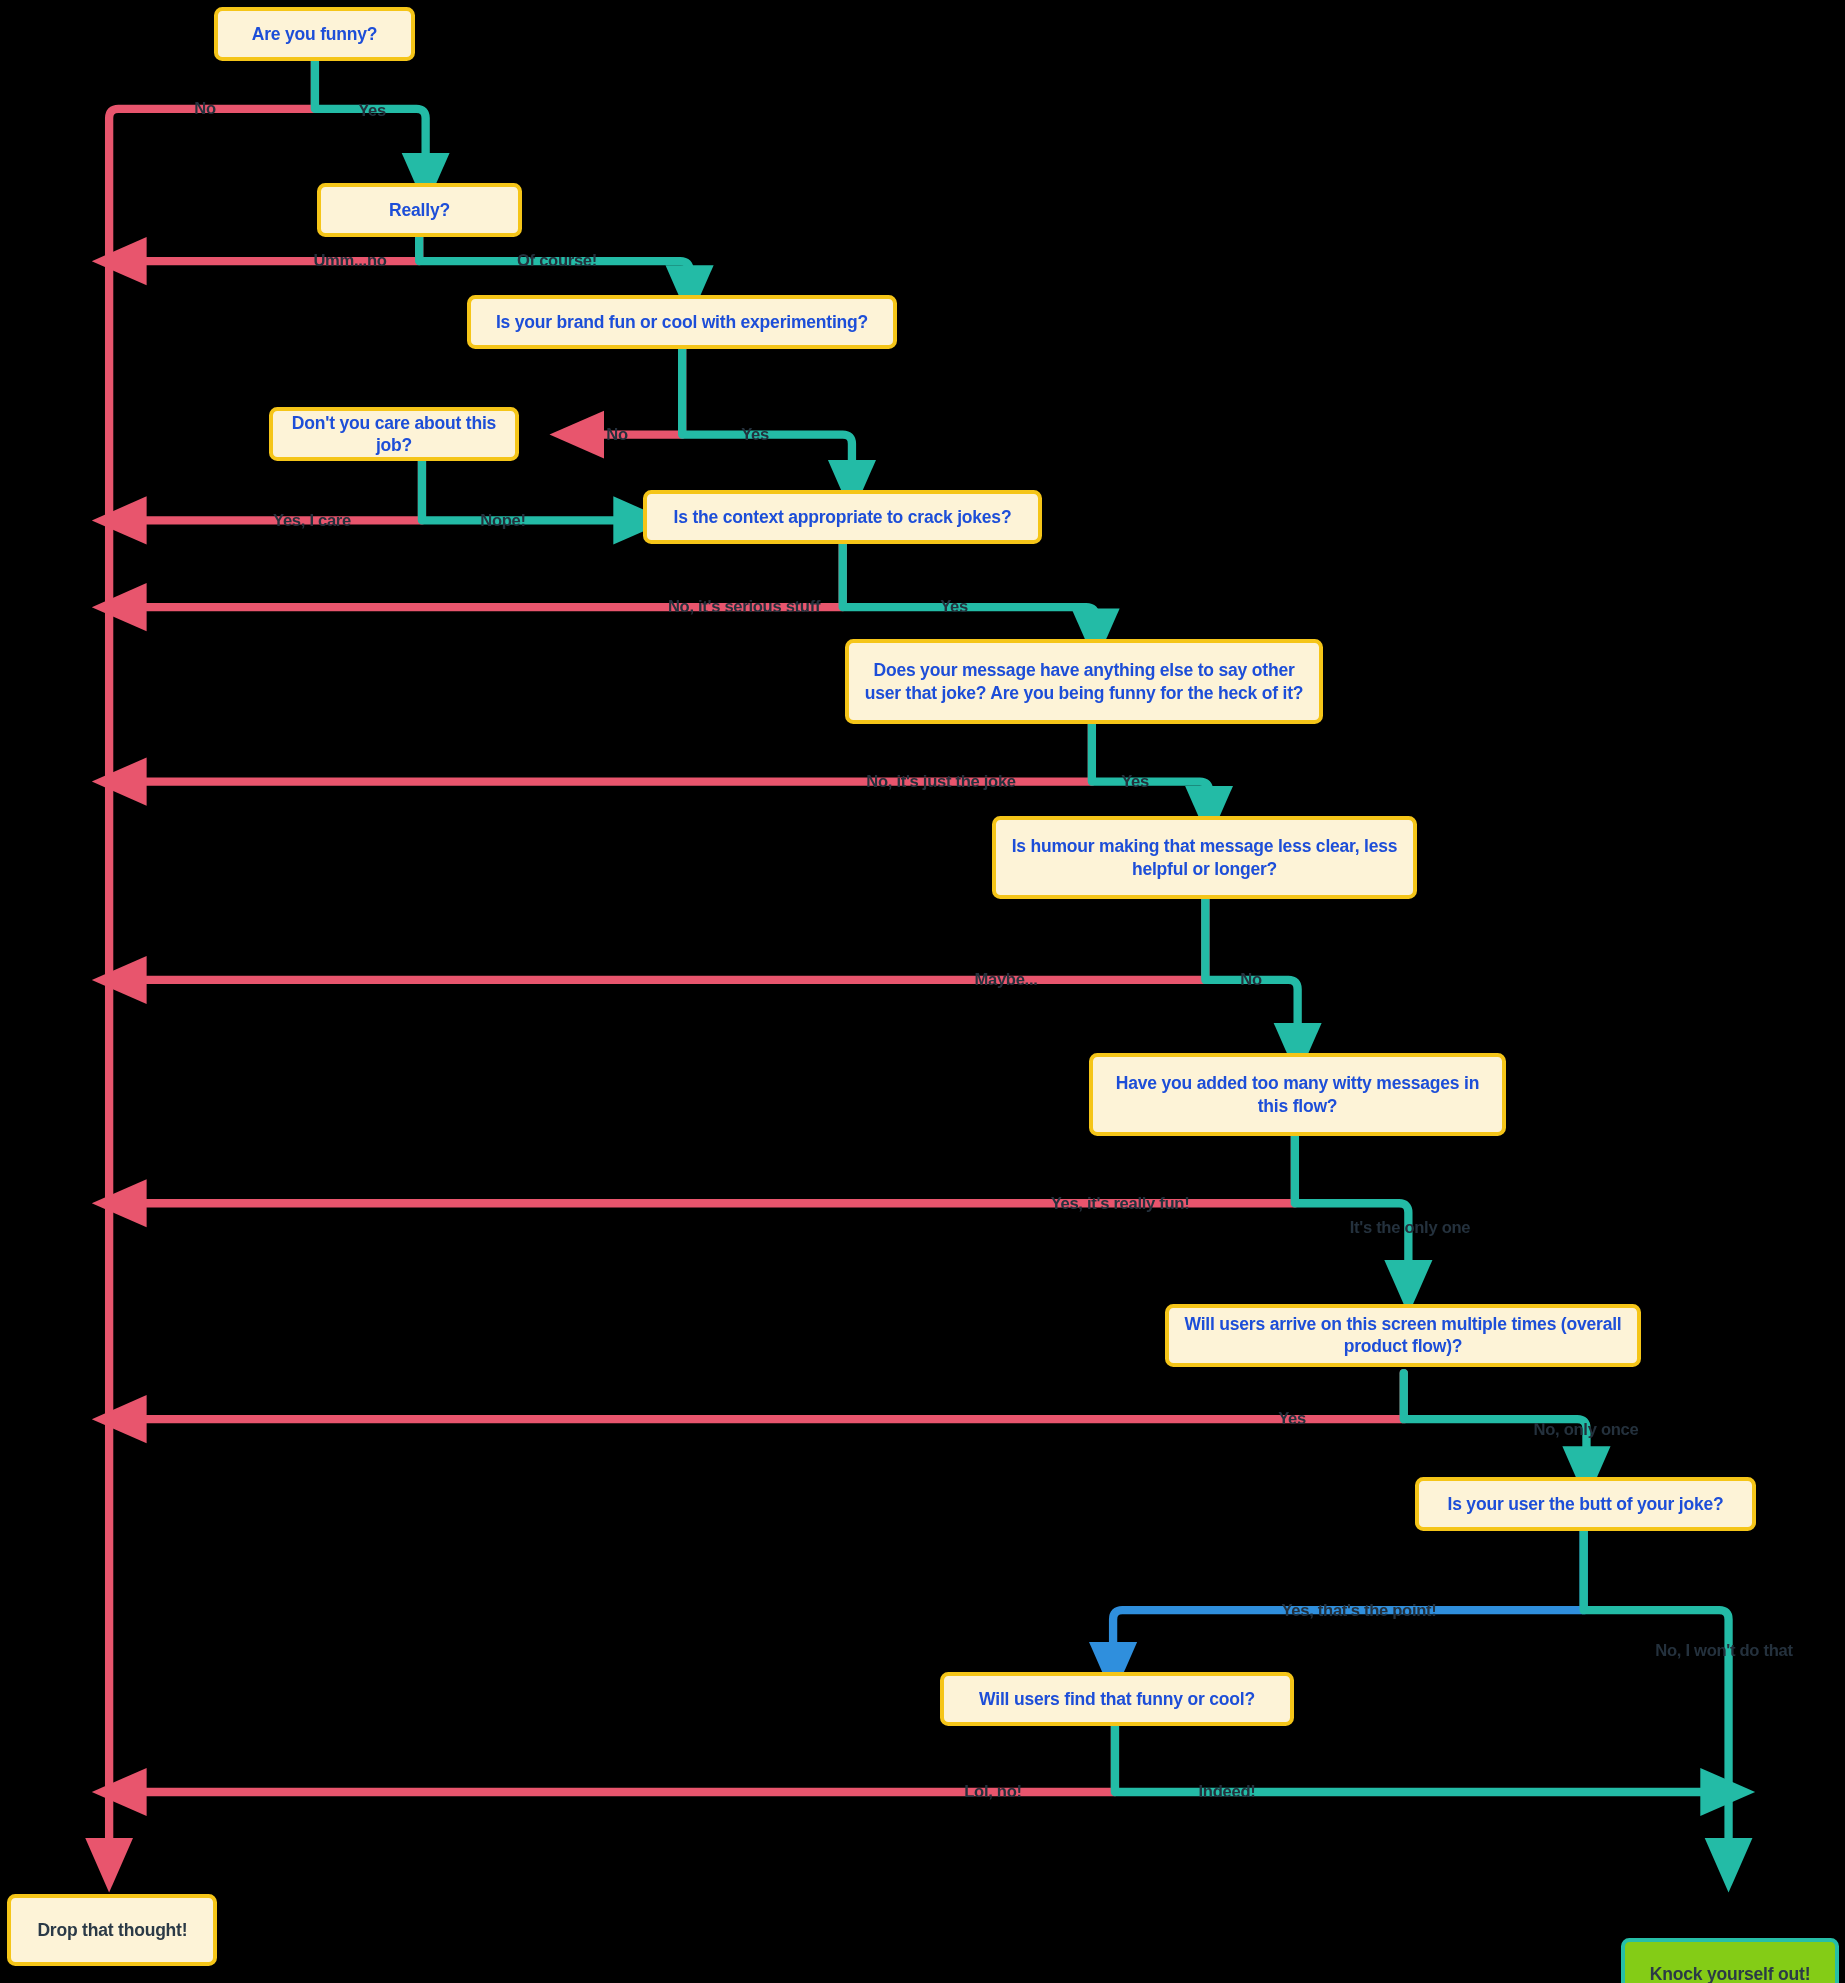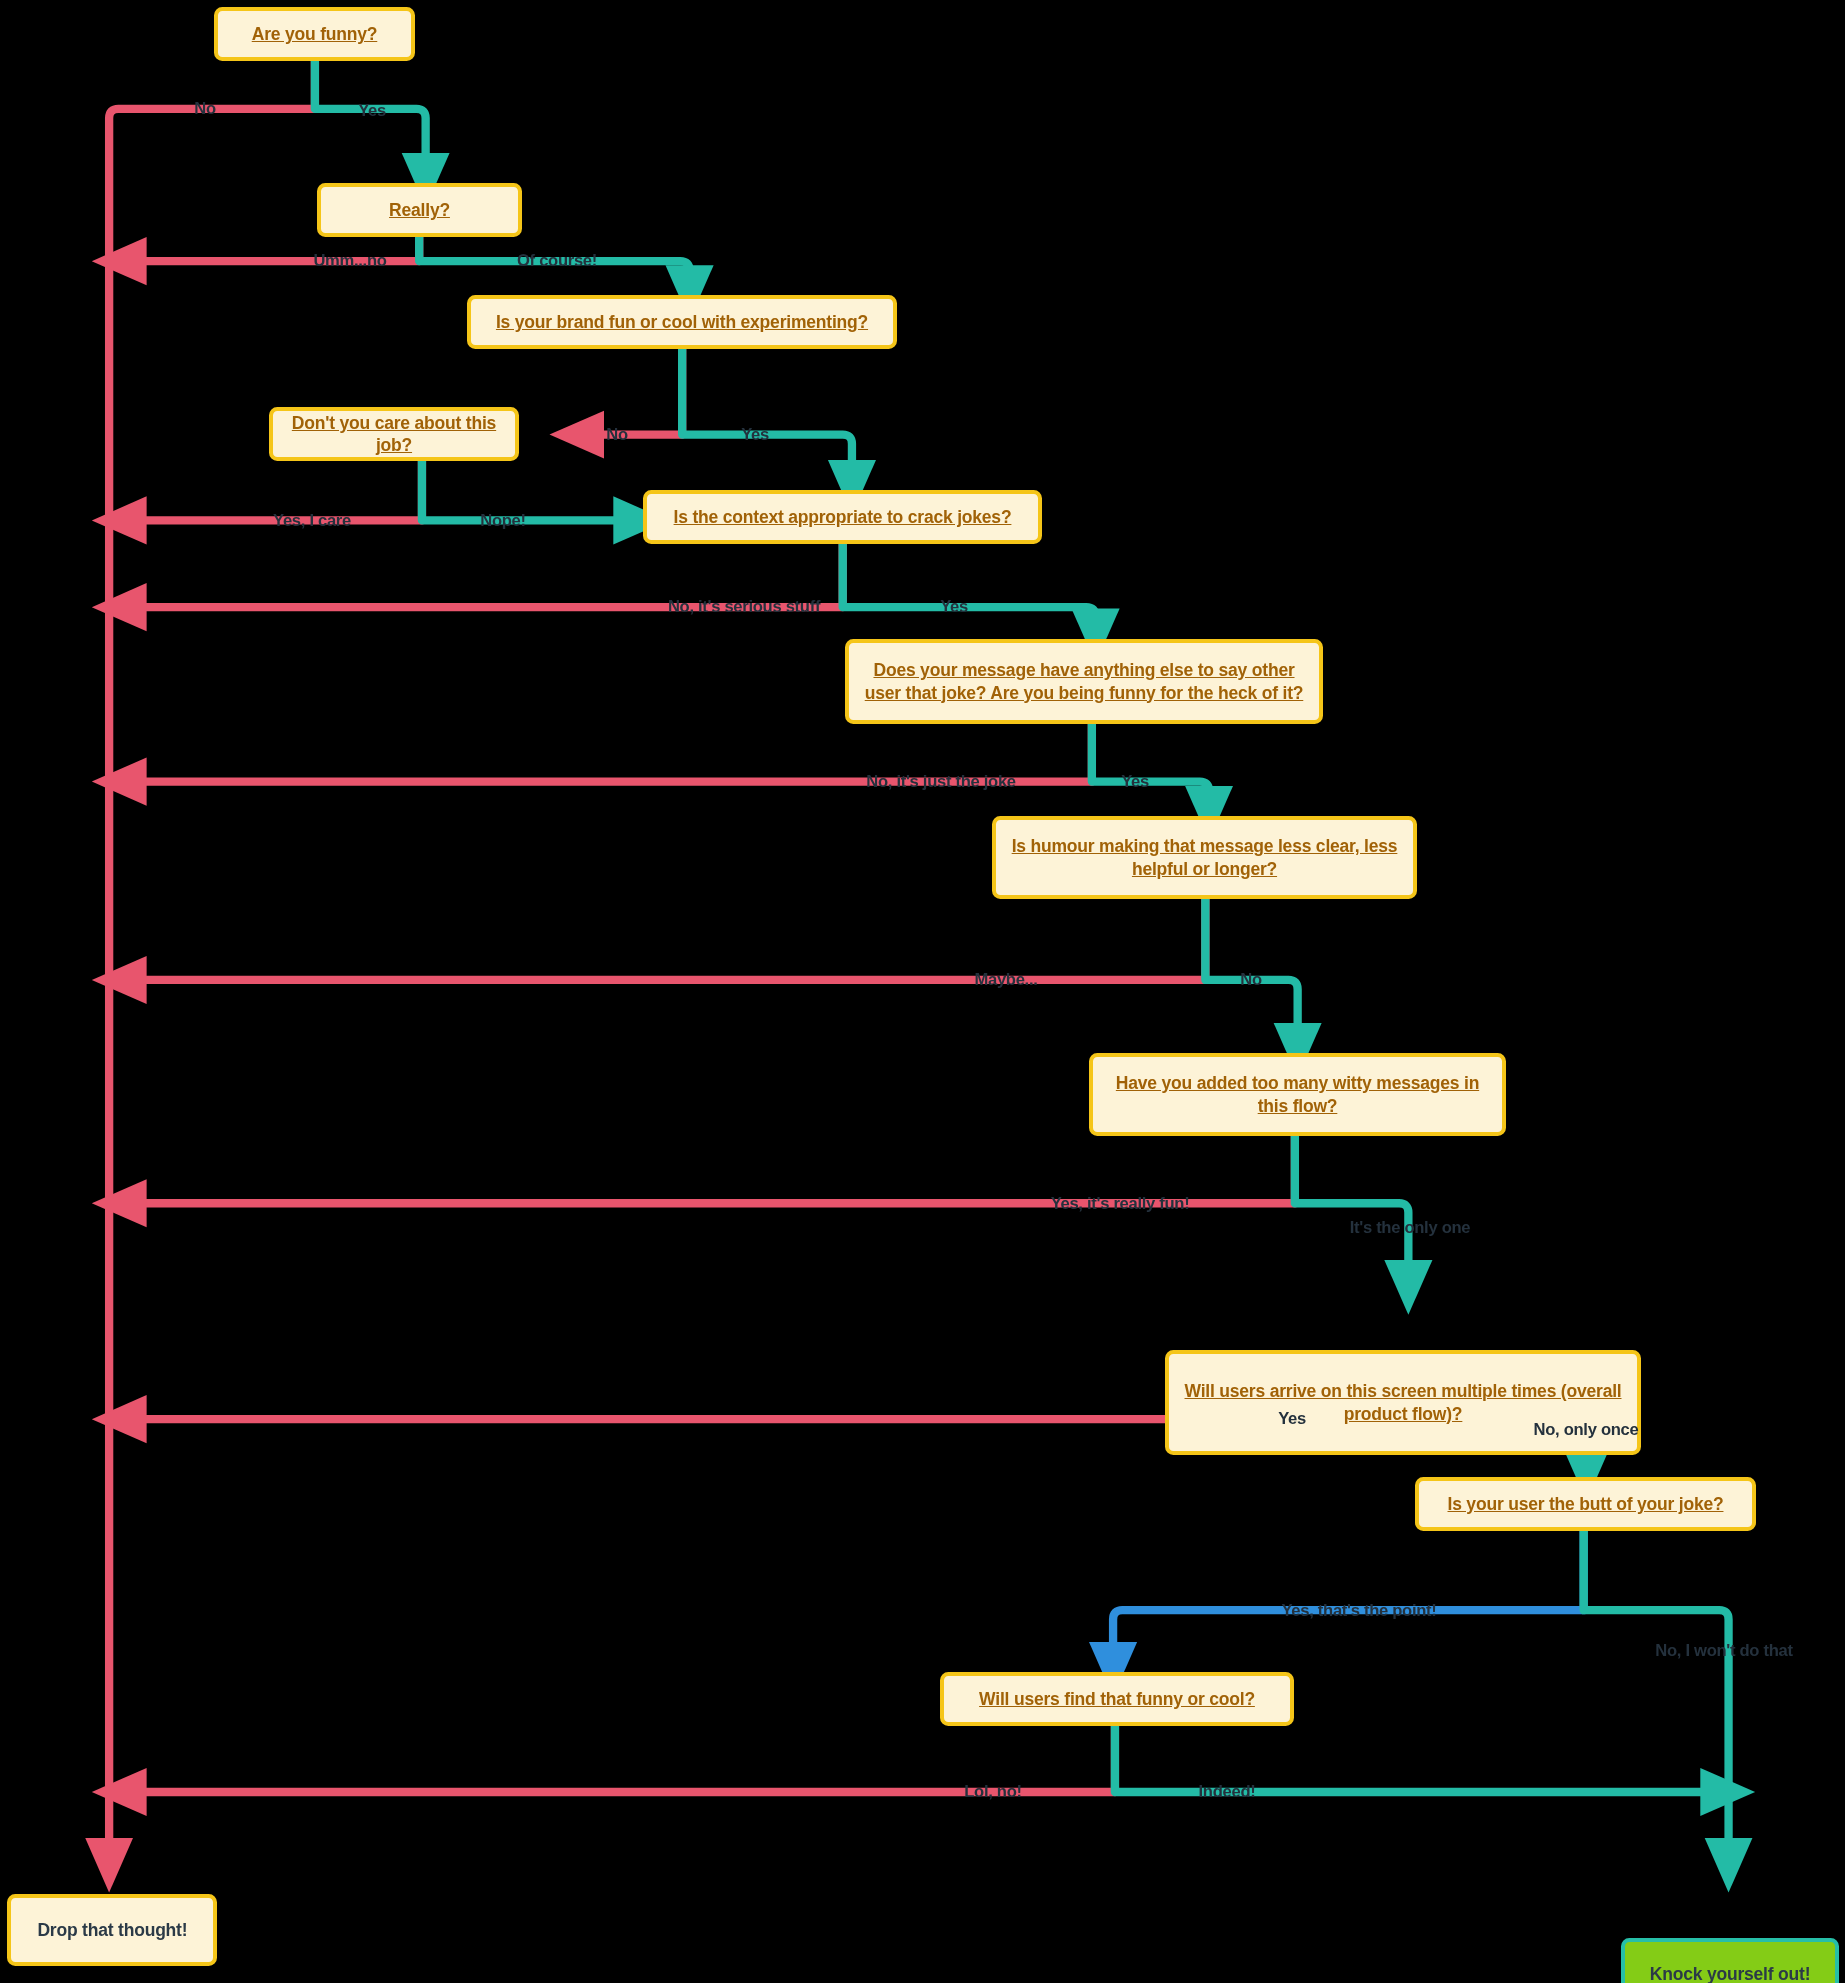--- a/index.html
+++ b/index.html
@@ -33,22 +33,21 @@
     text-align: center;
     border-radius: 8.3px;
     font-weight: bold;
     letter-spacing: -0.2px;
     line-height: 1.28;
     padding: 5.5px 14.8px;
   }
   .node.decision {
     background: #fdf3d7;
     border: 4.6px solid #f5c518;
-    color: #a16207;
-    text-decoration: underline;
+    color: #1d4ed8;
   }
   .node.terminal-stop {
     background: #fdf3d7;
     border: 4.6px solid #f5c518;
     color: #2b3a47;
   }
   .node.terminal-go {
     background: #84cc16;
     border: 4.6px solid #26bfa8;
     color: #2b3a47;
@@ -153,21 +152,21 @@
     </div>
     <div class="node decision" style="left: 845px; top: 639px; width: 478px; height: 85px; font-size: 17.5px;">
       <span class="node-label">Does your message have anything else to say other user that joke? Are you being funny for the heck of it?</span>
     </div>
     <div class="node decision" style="left: 992px; top: 816px; width: 425px; height: 83px; font-size: 17.5px;">
       <span class="node-label">Is humour making that message less clear, less helpful or longer?</span>
     </div>
     <div class="node decision" style="left: 1089px; top: 1053px; width: 417px; height: 83px; font-size: 17.5px;">
       <span class="node-label">Have you added too many witty messages in this flow?</span>
     </div>
-    <div class="node decision" style="left: 1165px; top: 1350px; width: 476px; height: 105px; font-size: 17.5px;">
+    <div class="node decision" style="left: 1165px; top: 1304px; width: 476px; height: 63px; font-size: 17.5px; align-items: flex-end;">
       <span class="node-label">Will users arrive on this screen multiple times (overall product flow)?</span>
     </div>
     <div class="node decision" style="left: 1415px; top: 1477px; width: 341px; height: 54px; font-size: 17.5px;">
       <span class="node-label">Is your user the butt of your joke?</span>
     </div>
     <div class="node decision" style="left: 940px; top: 1672px; width: 354px; height: 54px; font-size: 17.5px;">
       <span class="node-label">Will users find that funny or cool?</span>
     </div>
     <div class="node terminal-stop" style="left: 7.4px; top: 1894px; width: 210px; height: 72px; font-size: 17.5px;">
       <span class="node-label">Drop that thought!</span>

